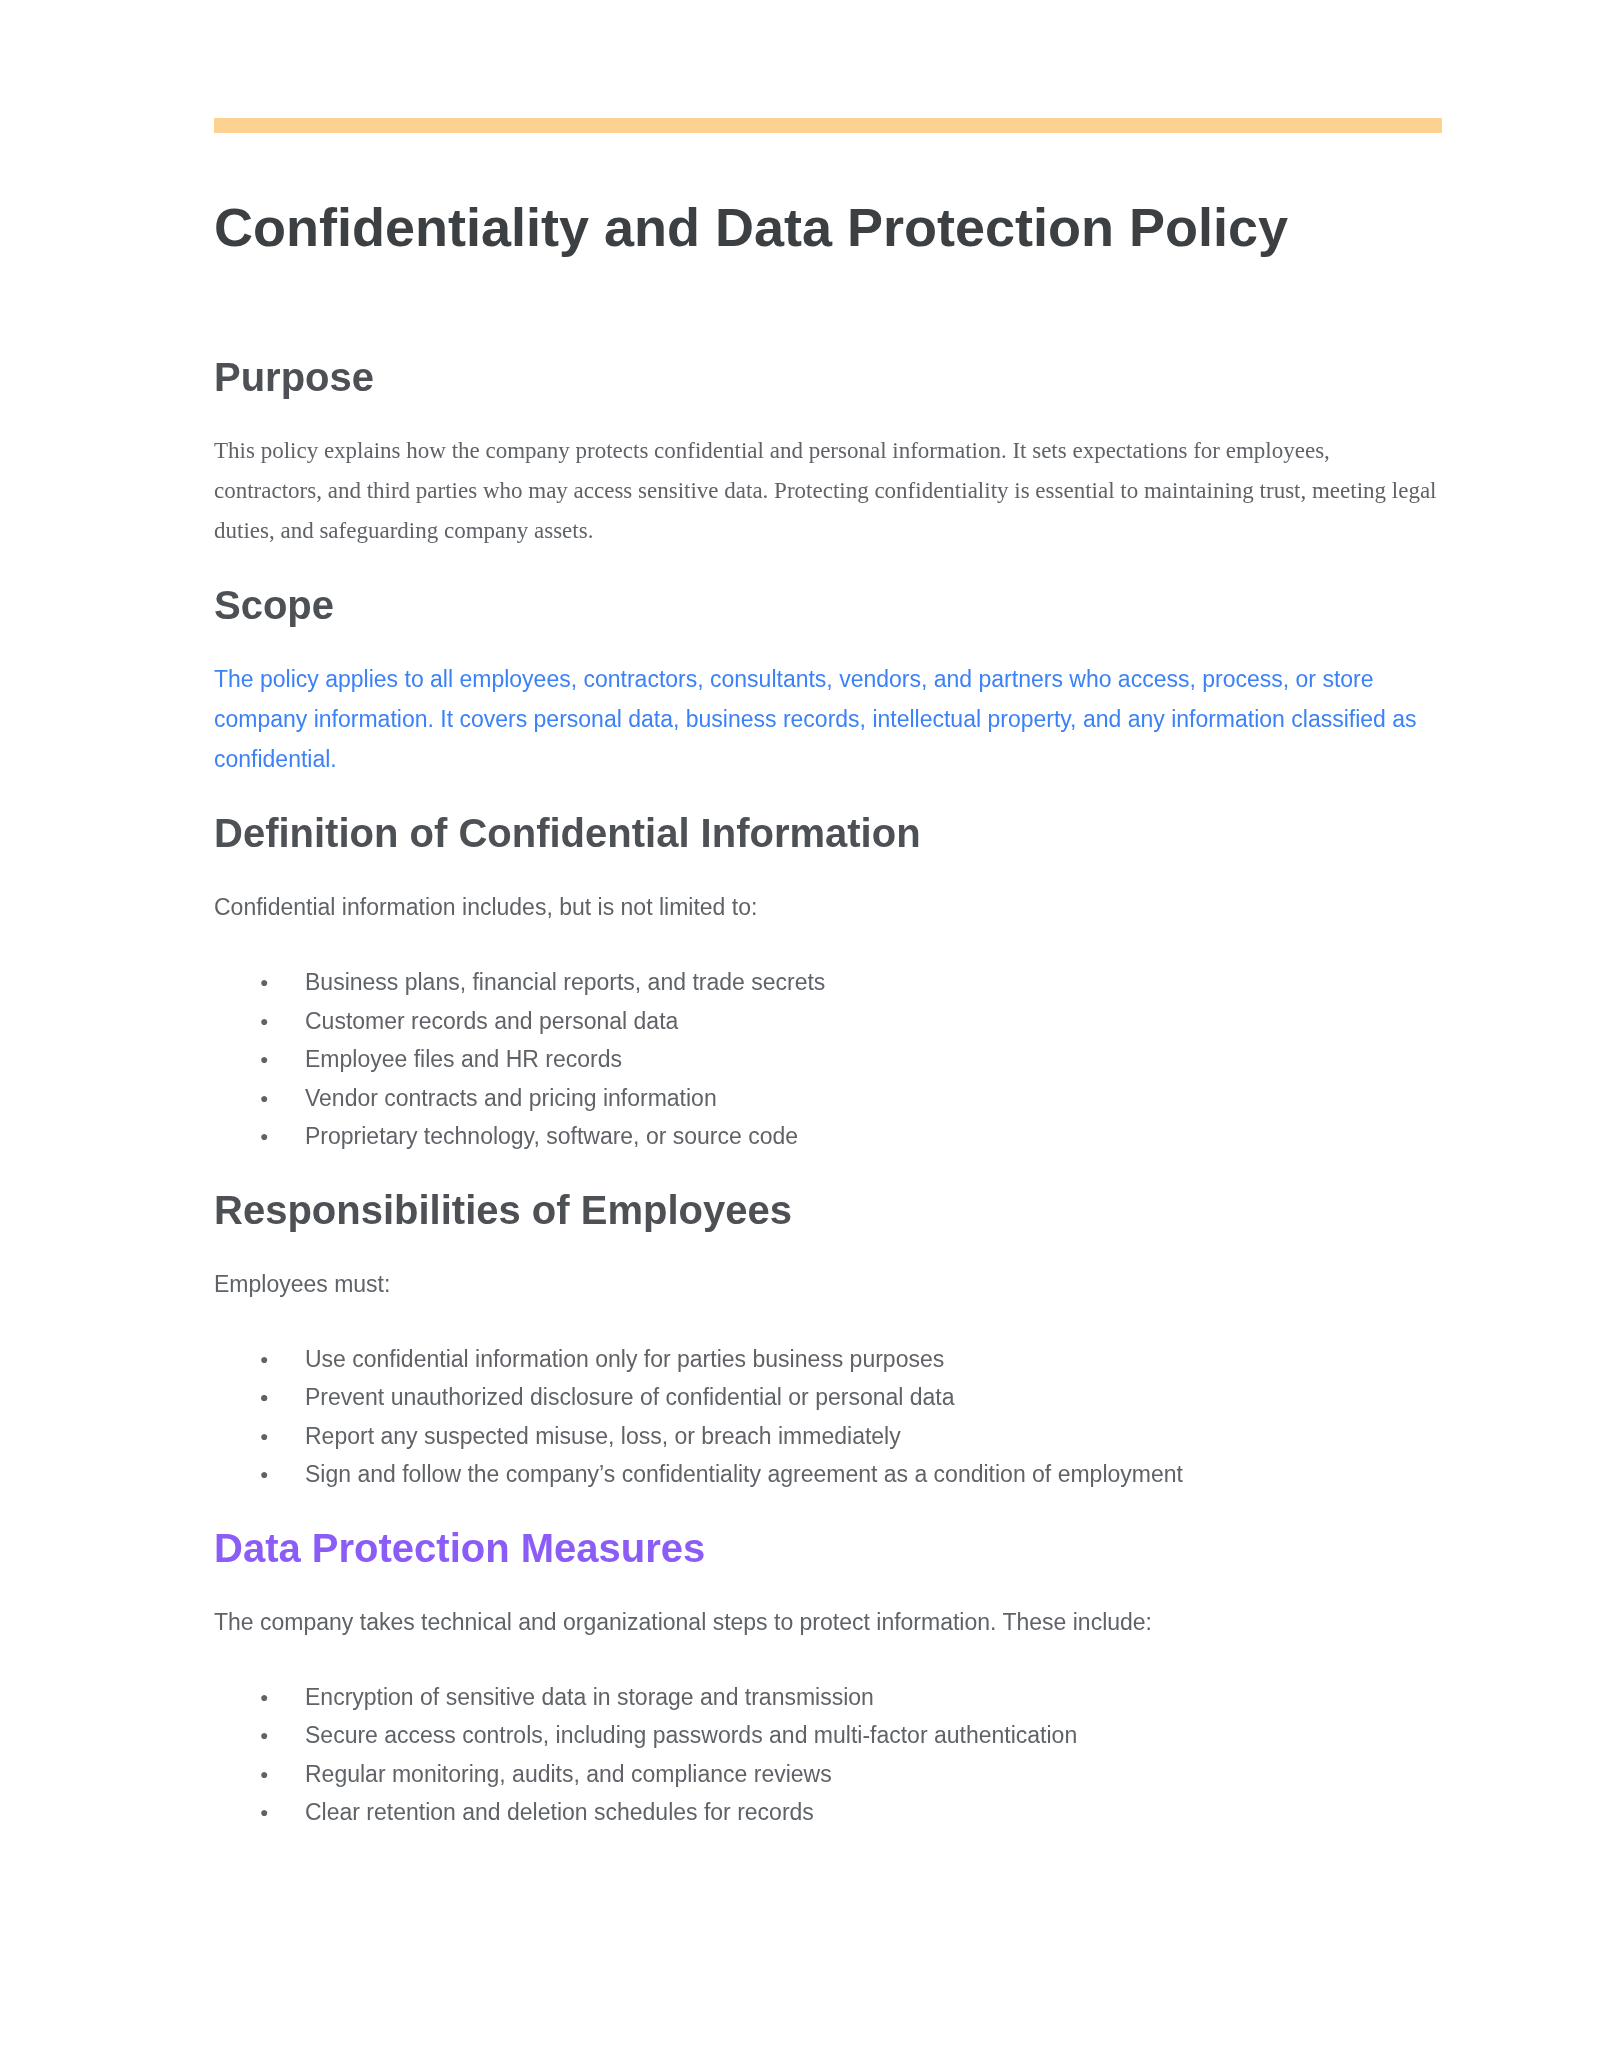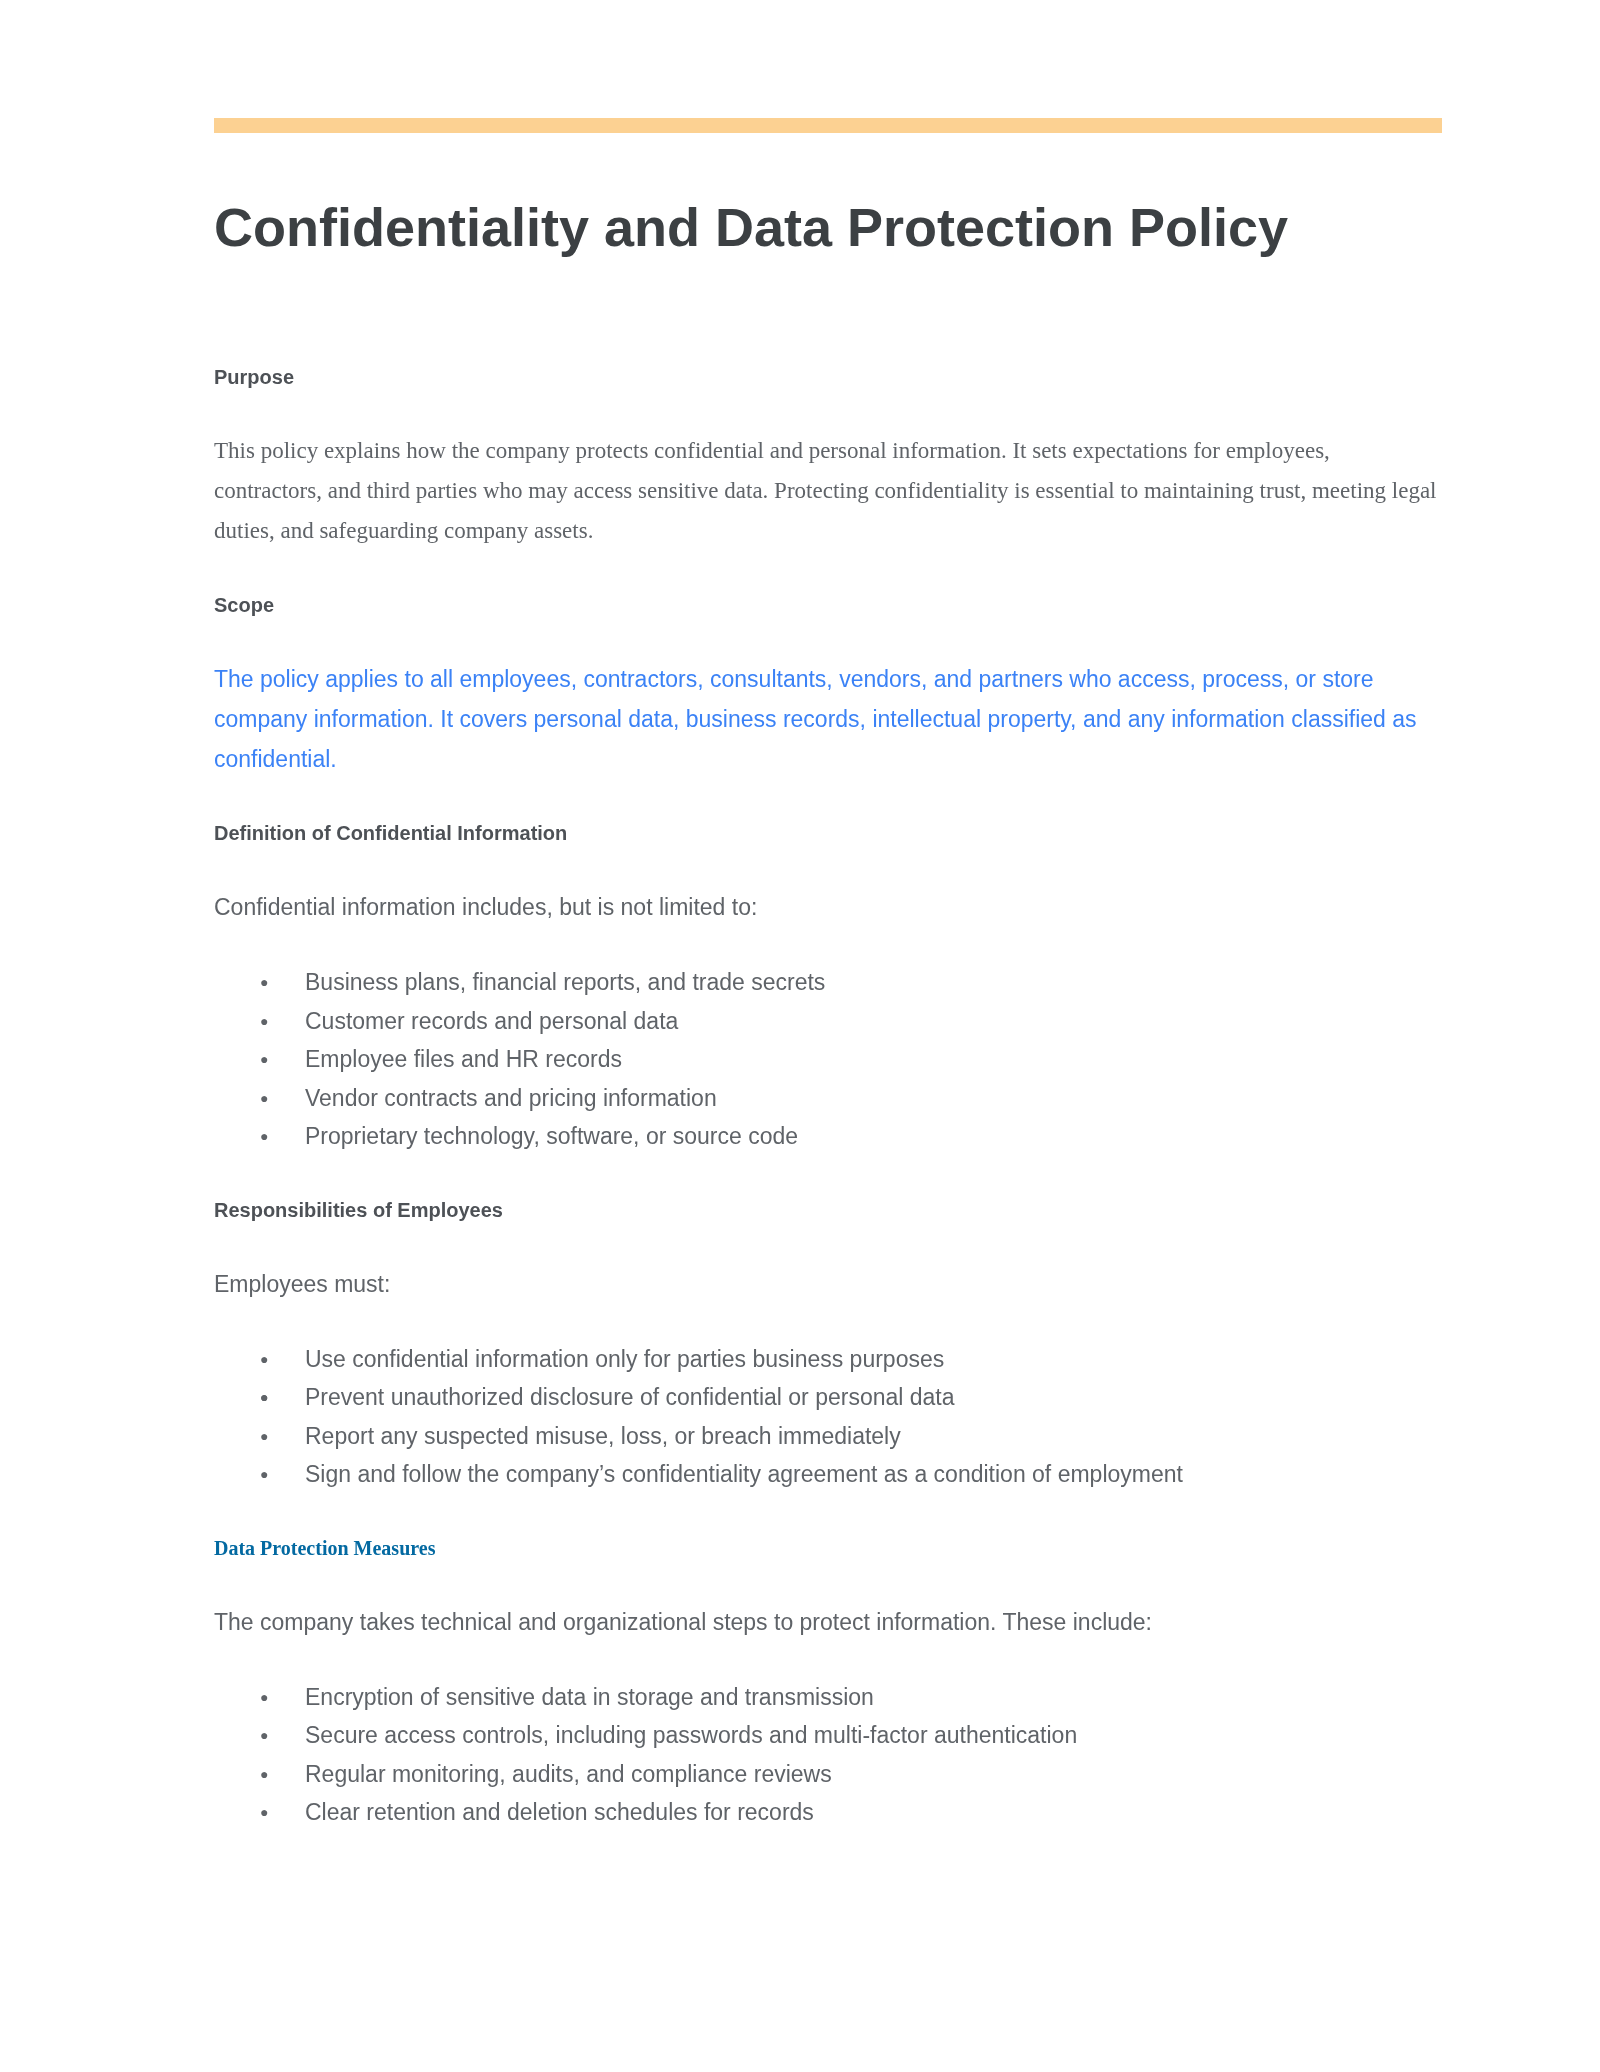--- a/index.html
+++ b/index.html
@@ -29,21 +29,21 @@
   h1.doc-title {
     margin: 62px 0 100px 0;
     font-size: 54px;
     line-height: 64px;
     font-weight: bold;
     color: #3C4043;
     letter-spacing: 0;
   }
   h2.section-heading {
     margin: 36px 0 36px 0;
-    font-size: 20px;
+    font-size: 40px;
     line-height: 36px;
     font-weight: bold;
     color: #4D5156;
   }
   p.body-text {
     margin: 36px 0 36px 0;
     font-size: 23px;
     line-height: 40px;
     color: #5F6368;
   }
@@ -106,21 +106,21 @@
       <ul class="bullet-list">
         <li style="color: rgb(95, 99, 104);"><span class="dot">●</span><span>Use confidential information only for parties business purposes</span></li>
         <li style="color: rgb(95, 99, 104);"><span class="dot">●</span></li>
         <li style="color: rgb(95, 99, 104);"><span class="dot">●</span><span>Prevent unauthorized disclosure of confidential or personal data</span></li>
         <li style="color: rgb(95, 99, 104);"><span class="dot">●</span><span>Report any suspected misuse, loss, or breach immediately</span></li>
         <li style="color: rgb(95, 99, 104);"><span class="dot">●</span><span>Sign and follow the company’s confidentiality agreement as a condition of employment</span></li>
       </ul>
     </section>
 
     <section>
-      <h2 class="section-heading" style="color: #0369a1; font-family: Liberation Serif, serif;">Data Protection Measures</h2>
+      <h2 class="section-heading" style="color: #8b5cf6;">Data Protection Measures</h2>
       <p class="body-text" style="color: rgb(95, 99, 104);">The company takes technical and organizational steps to protect information. These include:</p>
       <ul class="bullet-list">
         <li style="color: rgb(95, 99, 104);"><span class="dot">●</span><span>Encryption of sensitive data in storage and transmission</span></li>
         <li style="color: rgb(95, 99, 104);"><span class="dot">●</span><span>Secure access controls, including passwords and multi-factor authentication</span></li>
         <li style="color: rgb(95, 99, 104);"><span class="dot">●</span><span>Regular monitoring, audits, and compliance reviews</span></li>
         <li style="color: rgb(95, 99, 104);"><span class="dot">●</span><span>Clear retention and deletion schedules for records</span></li>
       </ul>
     </section>
 
   </div>

